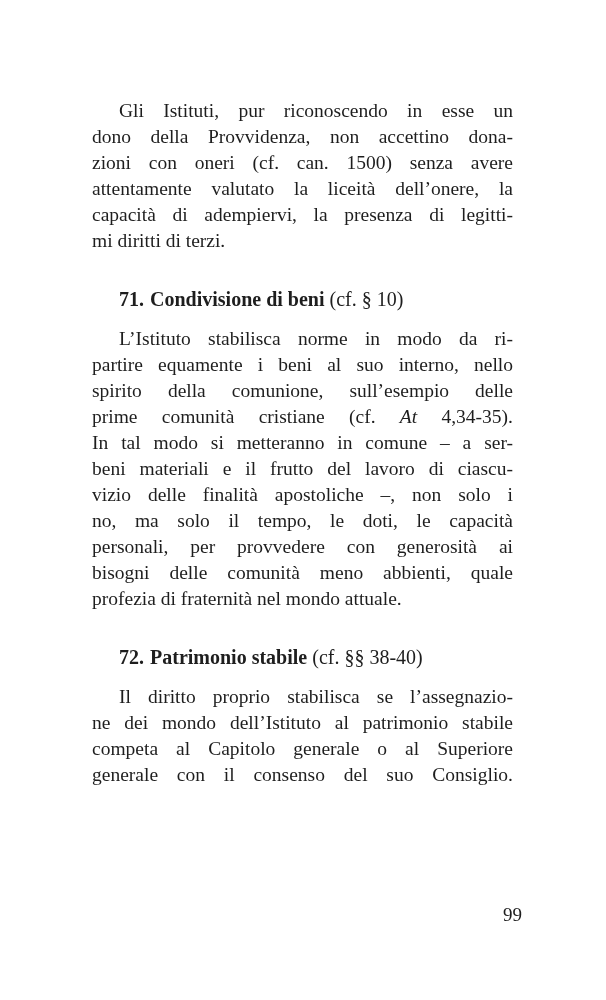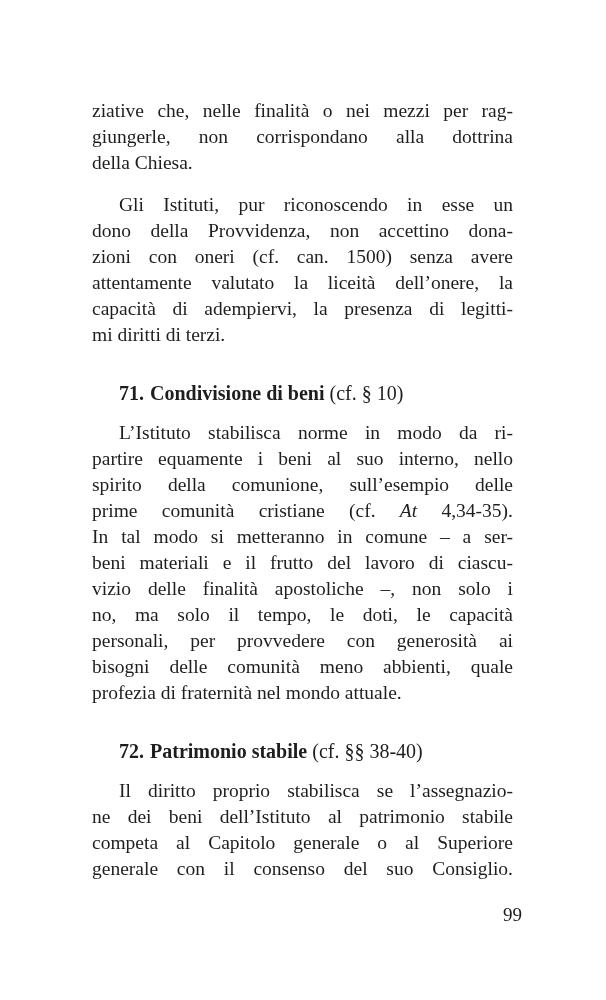--- a/index.html
+++ b/index.html
@@ -72,25 +72,20 @@
       font-size: 19px;
       line-height: 24px;
       color: #1e1e1e;
     }
   </style>
 </head>
 <body>
 
 <div class="page">
 
-  <div class="para">
-    <span class="line">ziative che, nelle finalità o nei mezzi per rag-</span>
-    <span class="line">giungerle, non corrispondano alla dottrina</span>
-    <span class="line last">della Chiesa.</span>
-  </div>
 
   <div class="para">
     <span class="line indent">Gli Istituti, pur riconoscendo in esse un</span>
     <span class="line">dono della Provvidenza, non accettino dona-</span>
     <span class="line">zioni con oneri (cf. can. 1500) senza avere</span>
     <span class="line">attentamente valutato la liceità dell’onere, la</span>
     <span class="line">capacità di adempiervi, la presenza di legitti-</span>
     <span class="line last">mi diritti di terzi.</span>
   </div>
 
@@ -113,19 +108,19 @@
     <span class="line last">profezia di fraternità nel mondo attuale.</span>
   </div>
 
   <div class="heading">
     <span class="num">72.</span><span class="title">Patrimonio stabile</span>
     <span class="ref">(cf. §§ 38-40)</span>
   </div>
 
   <div class="para">
     <span class="line indent">Il diritto proprio stabilisca se l’assegnazio-</span>
-    <span class="line">ne dei beni dell’Istituto al patrimonio stabile</span>
+    <span class="line">ne dei mondo dell’Istituto al patrimonio stabile</span>
     <span class="line">competa al Capitolo generale o al Superiore</span>
     <span class="line">generale con il consenso del suo Consiglio.</span>
   </div>
 </div>
 
 <div class="page-number">99</div>
 
 </body></html>

